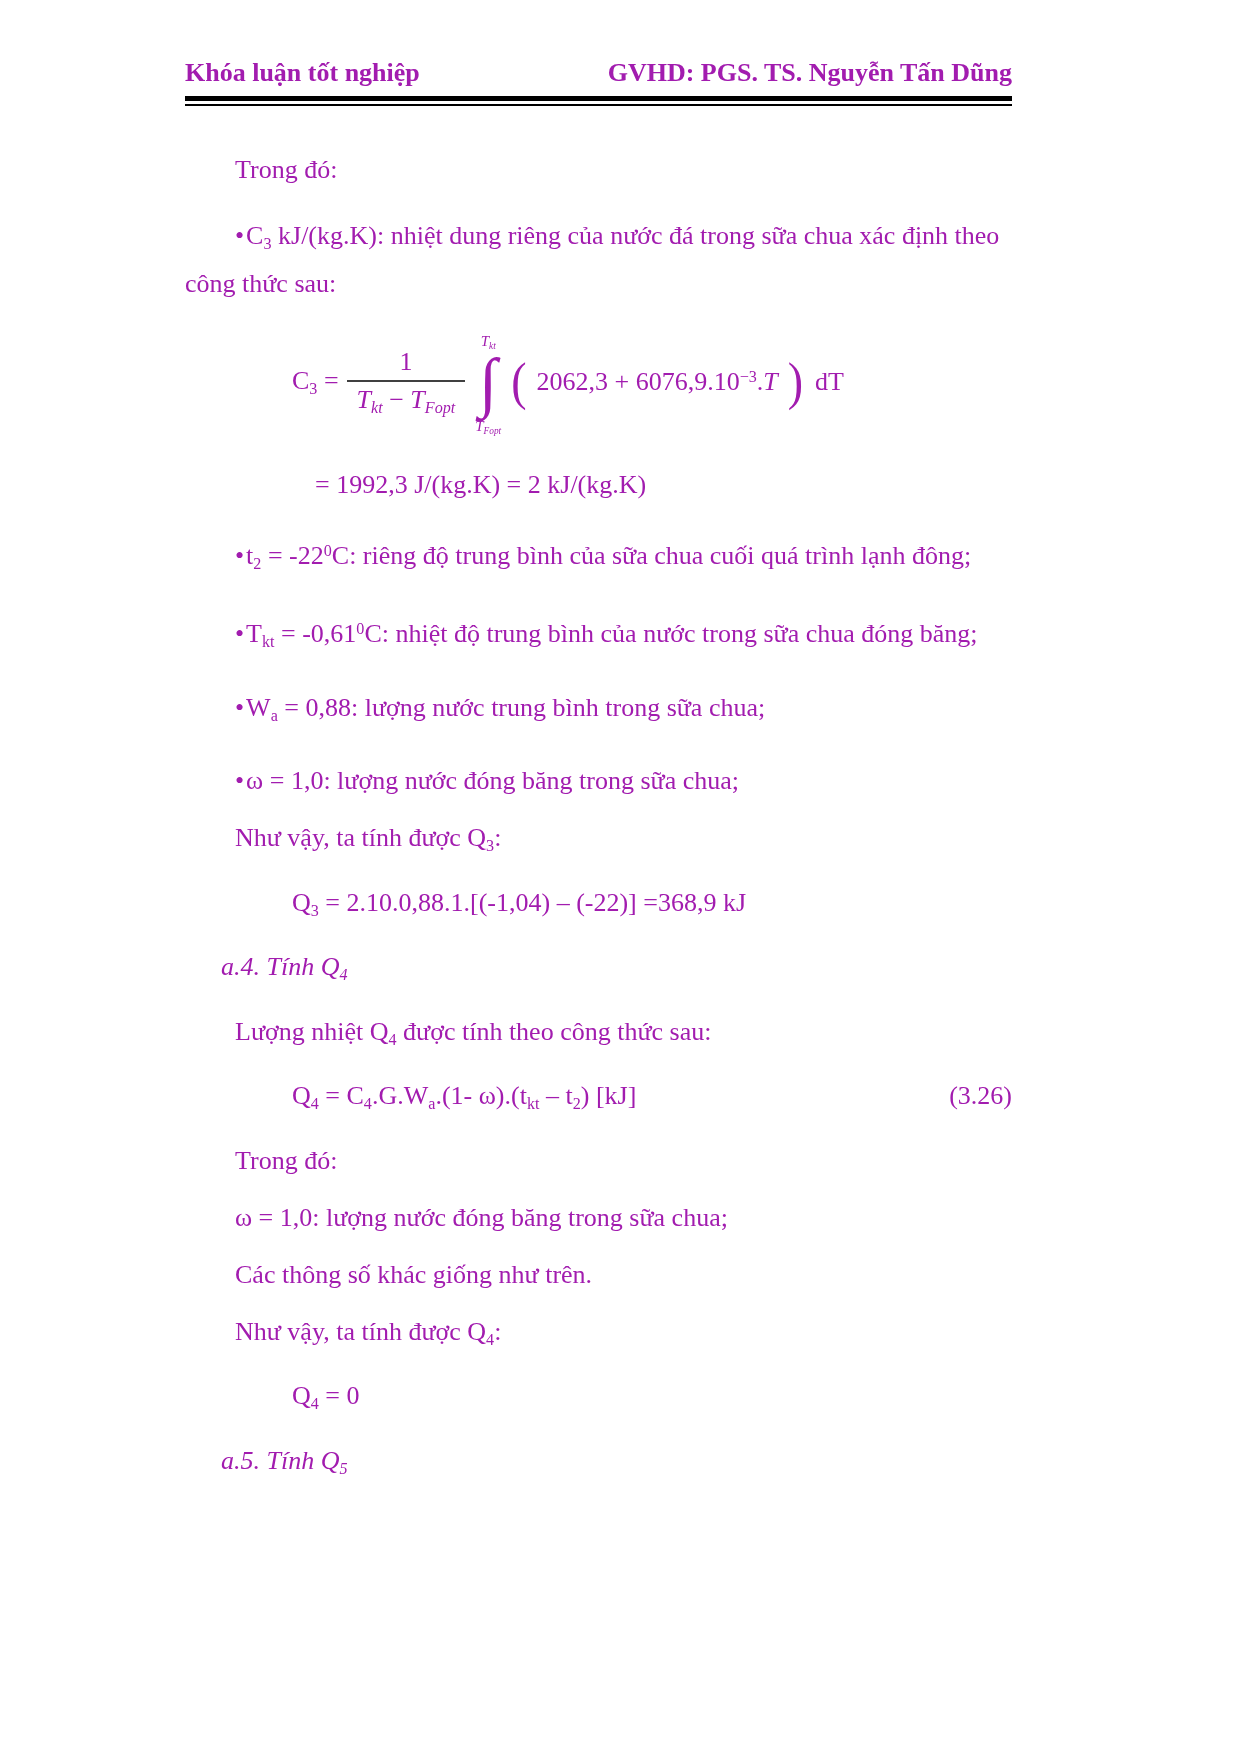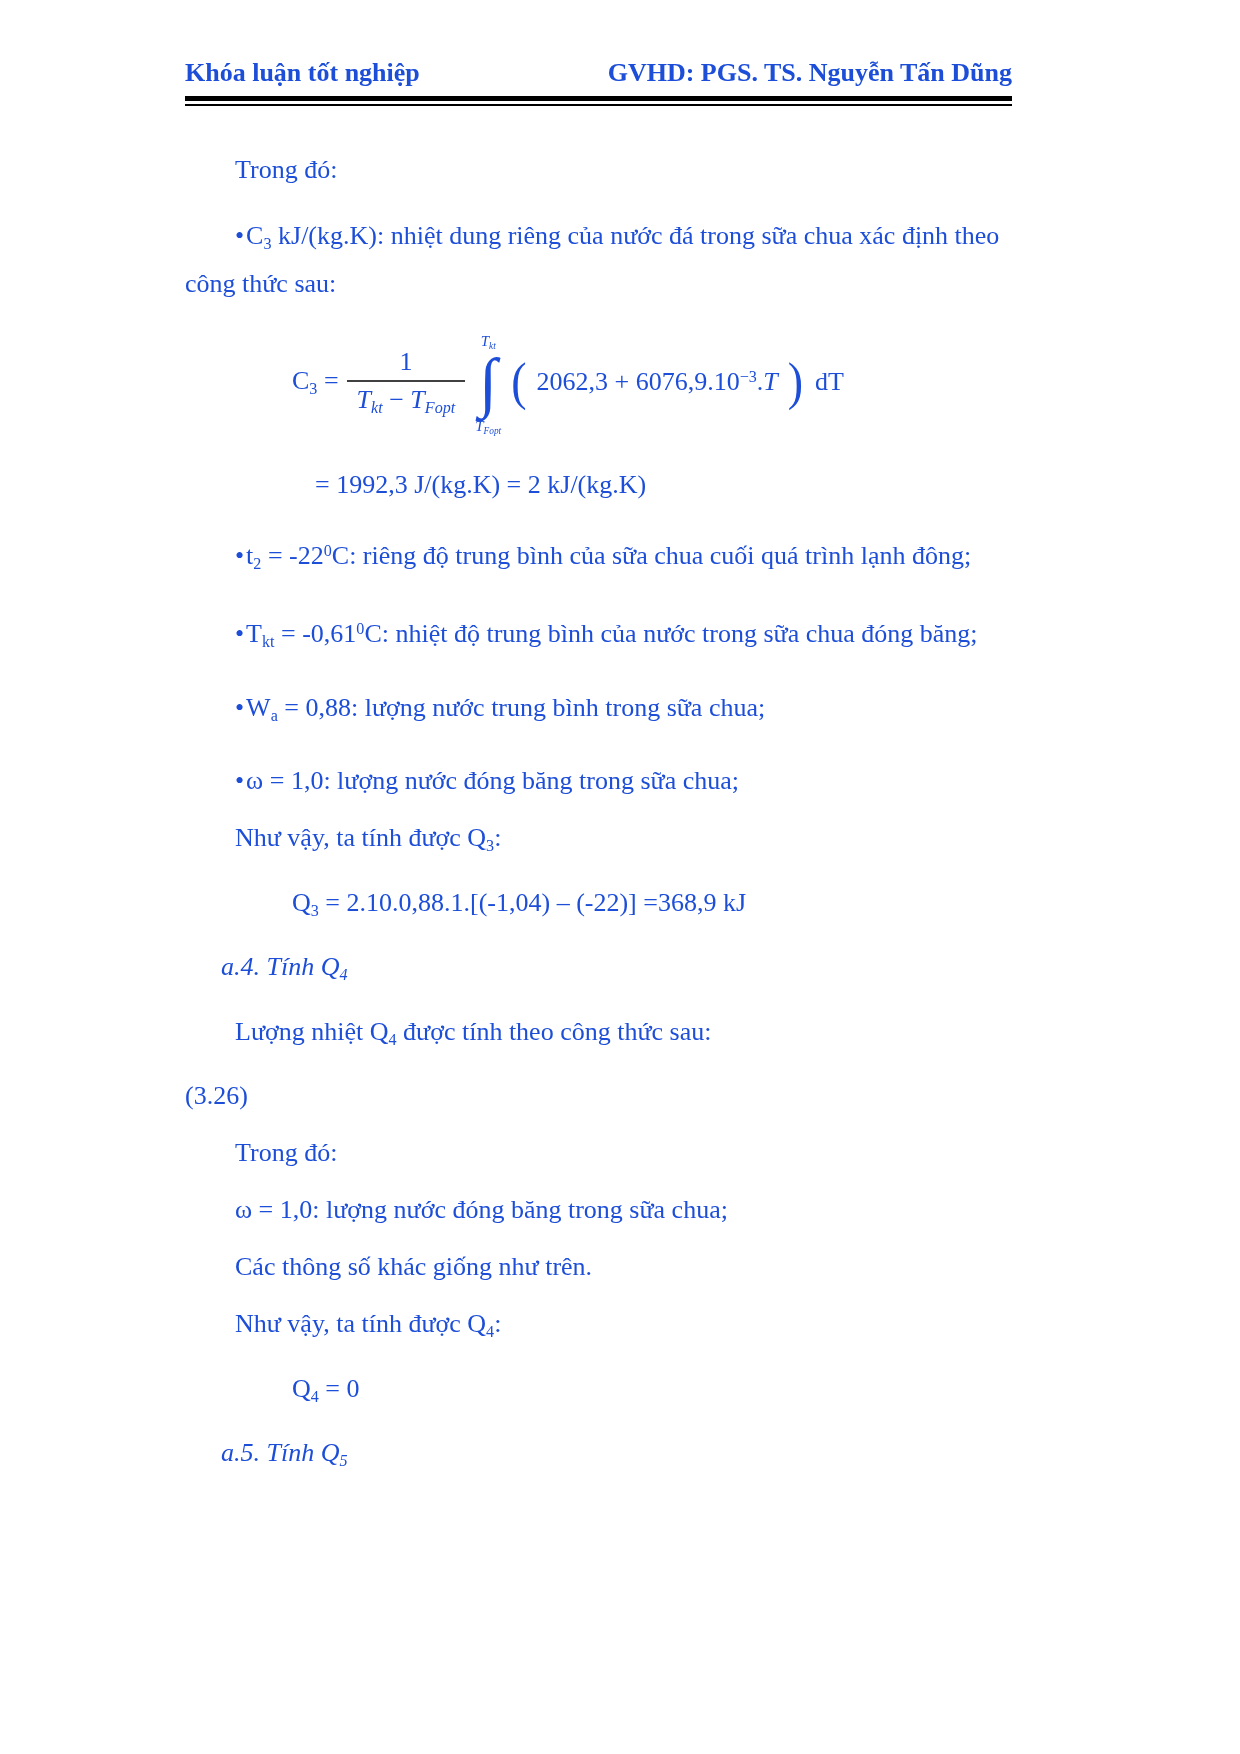--- a/index.html
+++ b/index.html
@@ -4,21 +4,21 @@
 <style>
   html,body { margin:0; padding:0; background:#888; }
   .page {
     position: relative;
     width: 1240px;
     height: 1754px;
     margin: 0 auto;
     background: #ffffff;
     font-family: "Liberation Serif", "DejaVu Serif", serif;
     font-size: 26px;
-    color: #1d4ed8;
+    color: #a21caf;
     overflow: hidden;
   }
   
   .header {
     position: absolute;
     top: 58px; left: 185px; right: 228px;
   }
   .header-row {
     display: flex;
     justify-content: space-between;
@@ -134,20 +134,21 @@
     </p>
 
     <p class="para ind50"><span>Như vậy, ta tính được Q</span><span class="sub">3</span><span>:</span></p>
     <p class="para ind107"><span>Q</span><span class="sub">3</span><span> = 2.10.0,88.1.[(-1,04) – (-22)] =368,9 kJ</span></p>
 
     <p class="para ind60 heading-it"><span>a.4. Tính Q</span><span class="sub">4</span></p>
 
     <p class="para ind50"><span>Lượng nhiệt Q</span><span class="sub">4</span><span> được tính theo công thức sau:</span></p>
 
     <div class="eqline">
+      <span class="ind107"><span>Q</span><span class="sub">4</span><span> = C</span><span class="sub">4</span><span>.G.W</span><span class="sub">a</span><span>.(1- ω).(t</span><span class="sub">kt</span><span> – t</span><span class="sub">2</span><span>)  [kJ]</span></span>
       <span>(3.26)</span>
     </div>
 
     <p class="para ind50">Trong đó:</p>
     <p class="para" style="margin-left:50px;">ω = 1,0: lượng nước đóng băng trong sữa chua;</p>
     <p class="para ind50">Các thông số khác giống như trên.</p>
     <p class="para ind50"><span>Như vậy, ta tính được Q</span><span class="sub">4</span><span>:</span></p>
     <p class="para ind107"><span>Q</span><span class="sub">4</span><span> = 0</span></p>
 
     <p class="para ind60 heading-it"><span>a.5. Tính Q</span><span class="sub">5</span></p>

